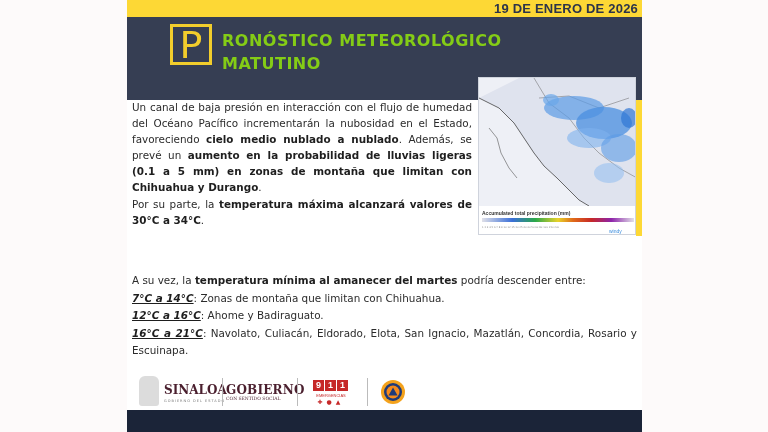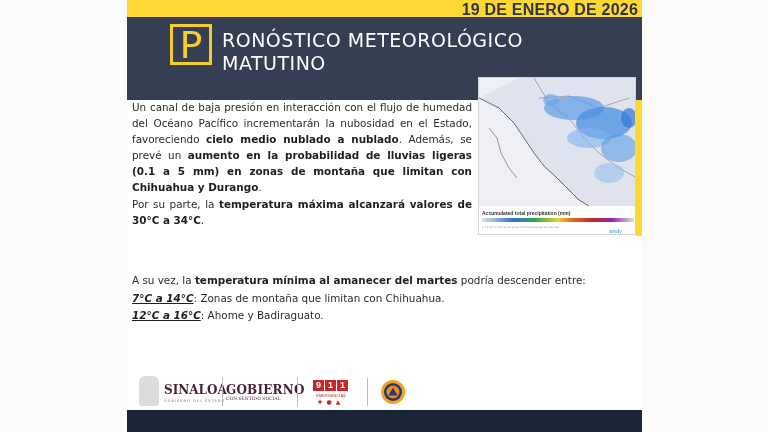--- a/index.html
+++ b/index.html
@@ -1,27 +1,27 @@
 <!DOCTYPE html>
 <html><head>
 <meta charset="utf-8">
 <style>
   html, body { margin:0; padding:0; }
   body { width:768px; height:432px; background:#fdfafa; position:relative; overflow:hidden;
          font-family:"DejaVu Sans", sans-serif; }
   .panel { position:absolute; left:127px; top:0; width:515px; height:432px; background:#ffffff; overflow:hidden; }
   .topbar { position:absolute; left:0; top:0; width:515px; height:17px; background:#fdd835; }
   .date { position:absolute; right:4px; top:1px; font-family:"Liberation Sans", sans-serif; font-weight:bold;
-          font-size:16px; color:#2d3449; letter-spacing:0.2px; }
+          font-size:13px; color:#2d3449; letter-spacing:0.2px; }
   .header { position:absolute; left:0; top:17px; width:515px; height:83px; background:#363e53; }
   .pbox { position:absolute; left:43px; top:7px; width:42px; height:41px; border:3px solid #f2cd2c; box-sizing:border-box; }
   .pbox span { position:absolute; left:0; right:0; top:-4px; text-align:center; font-family:"DejaVu Sans", sans-serif;
                font-size:38px; color:#f2cd2c; font-weight:normal; }
-  .title { position:absolute; left:95px; top:12px; font-family:"DejaVu Sans", sans-serif; font-weight:normal;
-           font-size:19px; line-height:23px; color:#ffffff; letter-spacing:0.5px; }
+  .title { position:absolute; left:95px; top:12px; font-family:"DejaVu Sans", sans-serif; font-weight:bold;
+           font-size:16px; line-height:23px; color:#84cc16; letter-spacing:0.5px; }
   .hora { position:absolute; left:5px; top:65px; font-family:"DejaVu Sans", sans-serif; font-weight:bold;
           font-size:15px; color:#ffffff; letter-spacing:0.3px; }
   .yellowside { position:absolute; left:509px; top:100px; width:6px; height:136px; background:#fdd835; }
   .map { position:absolute; left:351px; top:77px; width:158px; height:158px; background:#eef0f8; overflow:hidden; border:1px solid #cfd3dc; box-sizing:border-box; }
   .map svg { position:absolute; left:0; top:0; }
   .body { position:absolute; left:5px; top:99px; width:340px; font-family:"DejaVu Sans", sans-serif; font-size:10.4px;
           line-height:16.1px; color:#2b2b2b; text-align:justify; }
   .body b { font-weight:bold; color:#1e1e1e; }
   .lower { position:absolute; left:5px; top:252px; width:505px; font-family:"DejaVu Sans", sans-serif; font-size:10.4px;
            line-height:17.5px; color:#2b2b2b; text-align:justify;margin-top:20px; }
@@ -101,20 +101,21 @@
     <span>Un canal de baja presión en interacción con el flujo de humedad del Océano Pacífico incrementarán la nubosidad en el Estado, favoreciendo </span><b>cielo medio nublado a nublado</b><span>. Además, se prevé un </span><b>aumento en la probabilidad de lluvias ligeras (0.1 a 5 mm) en zonas de montaña que limitan con Chihuahua y Durango</b><span>.</span><br>
     <span>Por su parte, la </span><b>temperatura máxima alcanzará valores de 30°C a 34°C</b><span>.</span>
   </div>
 
   <div class="lower">
     <div>
       <span>A su vez, la </span><b>temperatura mínima al amanecer del martes</b><span> podría descender entre:</span>
     </div>
     <div><span class="rng">7°C a 14°C</span><span>: Zonas de montaña que limitan con Chihuahua.</span></div>
     <div><span class="rng">12°C a 16°C</span><span>: Ahome y Badiraguato.</span></div>
+    <div><span class="rng">16°C a 21°C</span><span>: Navolato, Culiacán, Eldorado, Elota, San Ignacio, Mazatlán, Concordia, Rosario y Escuinapa.</span></div>
   </div>
 
   <div class="logos">
     <div class="crest"></div>
     <div class="sinaloa">SINALOA</div>
     <div class="sinaloa-sub">GOBIERNO DEL ESTADO</div>
     <div class="vsep" style="left:95px"></div>
     <div class="gob">GOBIERNO</div>
     <div class="gob-sub">CON SENTIDO SOCIAL</div>
     <div class="vsep" style="left:170px"></div>

